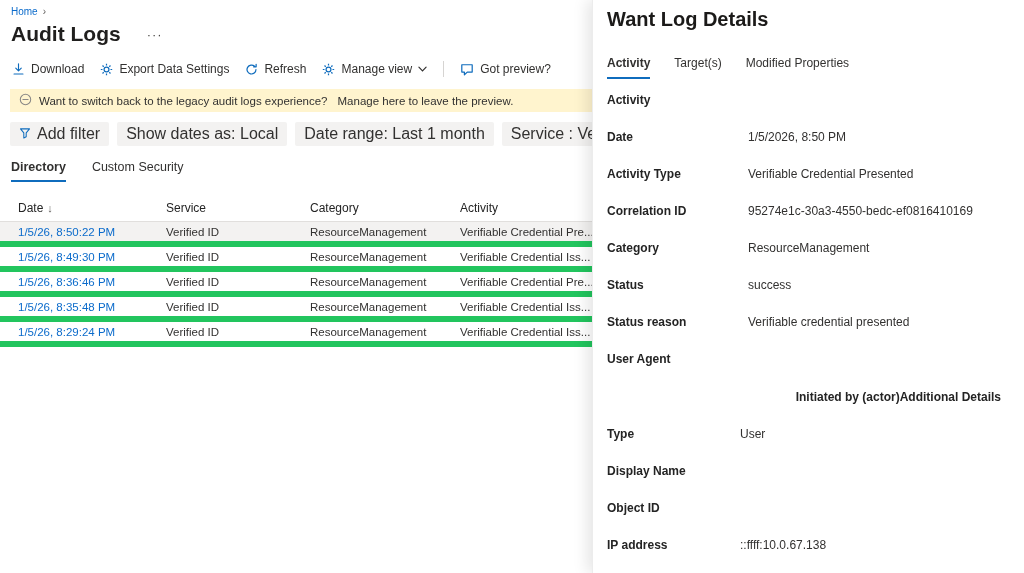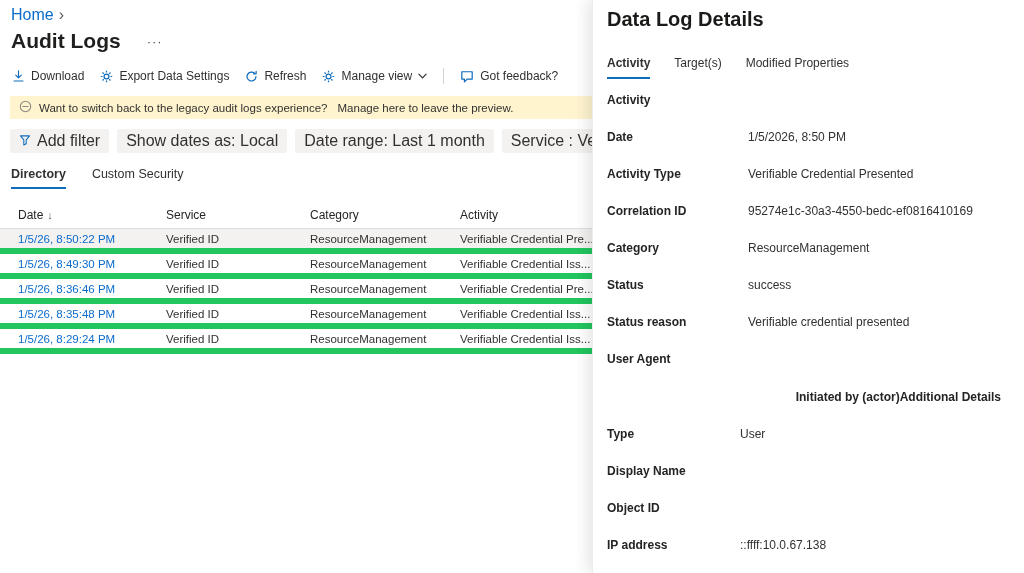--- a/index.html
+++ b/index.html
@@ -4,21 +4,21 @@
 <style>
   * { margin:0; padding:0; box-sizing:border-box; }
   html,body { width:1024px; height:573px; overflow:hidden; }
   body {
     font-family:"Liberation Sans", sans-serif;
     font-size:12px; color:#323130; background:#fff; position:relative;
   }
   .main { position:absolute; inset:0; }
 
   
-  .breadcrumb { margin:6px 11px 0 11px; font-size:16px; color:#605e5c; display:flex; gap:5px; align-items:center; }
+  .breadcrumb { margin:6px 11px 0 11px; font-size:10px; color:#605e5c; display:flex; gap:5px; align-items:center; }
   .breadcrumb a { color:#0b6bcb; text-decoration:none; cursor:pointer; }
   .title-row { margin:5px 0 0 11px; display:flex; align-items:center; }
   .page-title { font-size:21px; font-weight:700; color:#201f1e; }
   .more-btn { margin-left:26px; color:#484644; font-size:13px; letter-spacing:1px; cursor:pointer; }
 
   
   .toolbar { margin:15px 0 0 12px; display:flex; align-items:center; gap:16px; font-size:12px; color:#323130; }
   .tb-item { display:flex; align-items:center; gap:6px; cursor:pointer; white-space:nowrap; }
   .tb-item svg { display:block; }
   .tb-sep { width:1px; height:16px; background:#d6d4d2; }
@@ -122,21 +122,21 @@
           </svg>
         </span>
     </div>
     <div class="tb-sep"></div>
     <div class="tb-item">
       <span>
           <svg width="14" height="13" viewBox="0 0 16 15">
             <path d="M2 2h12v8.5H8.3L5 13.6v-3.1H2z" stroke="#0f6cbd" stroke-width="1.4" fill="none" stroke-linejoin="round"></path>
           </svg>
         </span>
-      <span>Got feedback?</span>
+      <span>Got preview?</span>
     </div>
   </div>
 
   <div class="banner">
     <span><svg width="13" height="13" viewBox="0 0 16 16">
           <circle cx="8" cy="8" r="6.4" stroke="#8a8886" stroke-width="1.3" fill="none"></circle>
           <path d="M4.8 8h6.4" stroke="#8a8886" stroke-width="1.3" stroke-linecap="round"></path>
         </svg></span>
     <span>Want to switch back to the legacy audit logs experience?</span>
     <span class="banner-link">Manage here to leave the preview.</span>
@@ -212,21 +212,21 @@
           <span class="cell date">1/5/26, 8:29:24 PM</span>
           <span class="cell">Verified ID</span>
           <span class="cell">ResourceManagement</span>
           <span class="cell">Verifiable Credential Iss...</span>
         </div>
       </div>
   </div>
 </div>
 
 <div class="panel">
-  <div class="panel-title">Data Log Details</div>
+  <div class="panel-title">Want Log Details</div>
 
   <div class="panel-tabs">
     <div class="ptab active">Activity</div>
     <div class="ptab">Target(s)</div>
     <div class="ptab">Modified Properties</div>
   </div>
 
   <div class="panel-section-title">Activity</div>
 
   <div class="fields">

